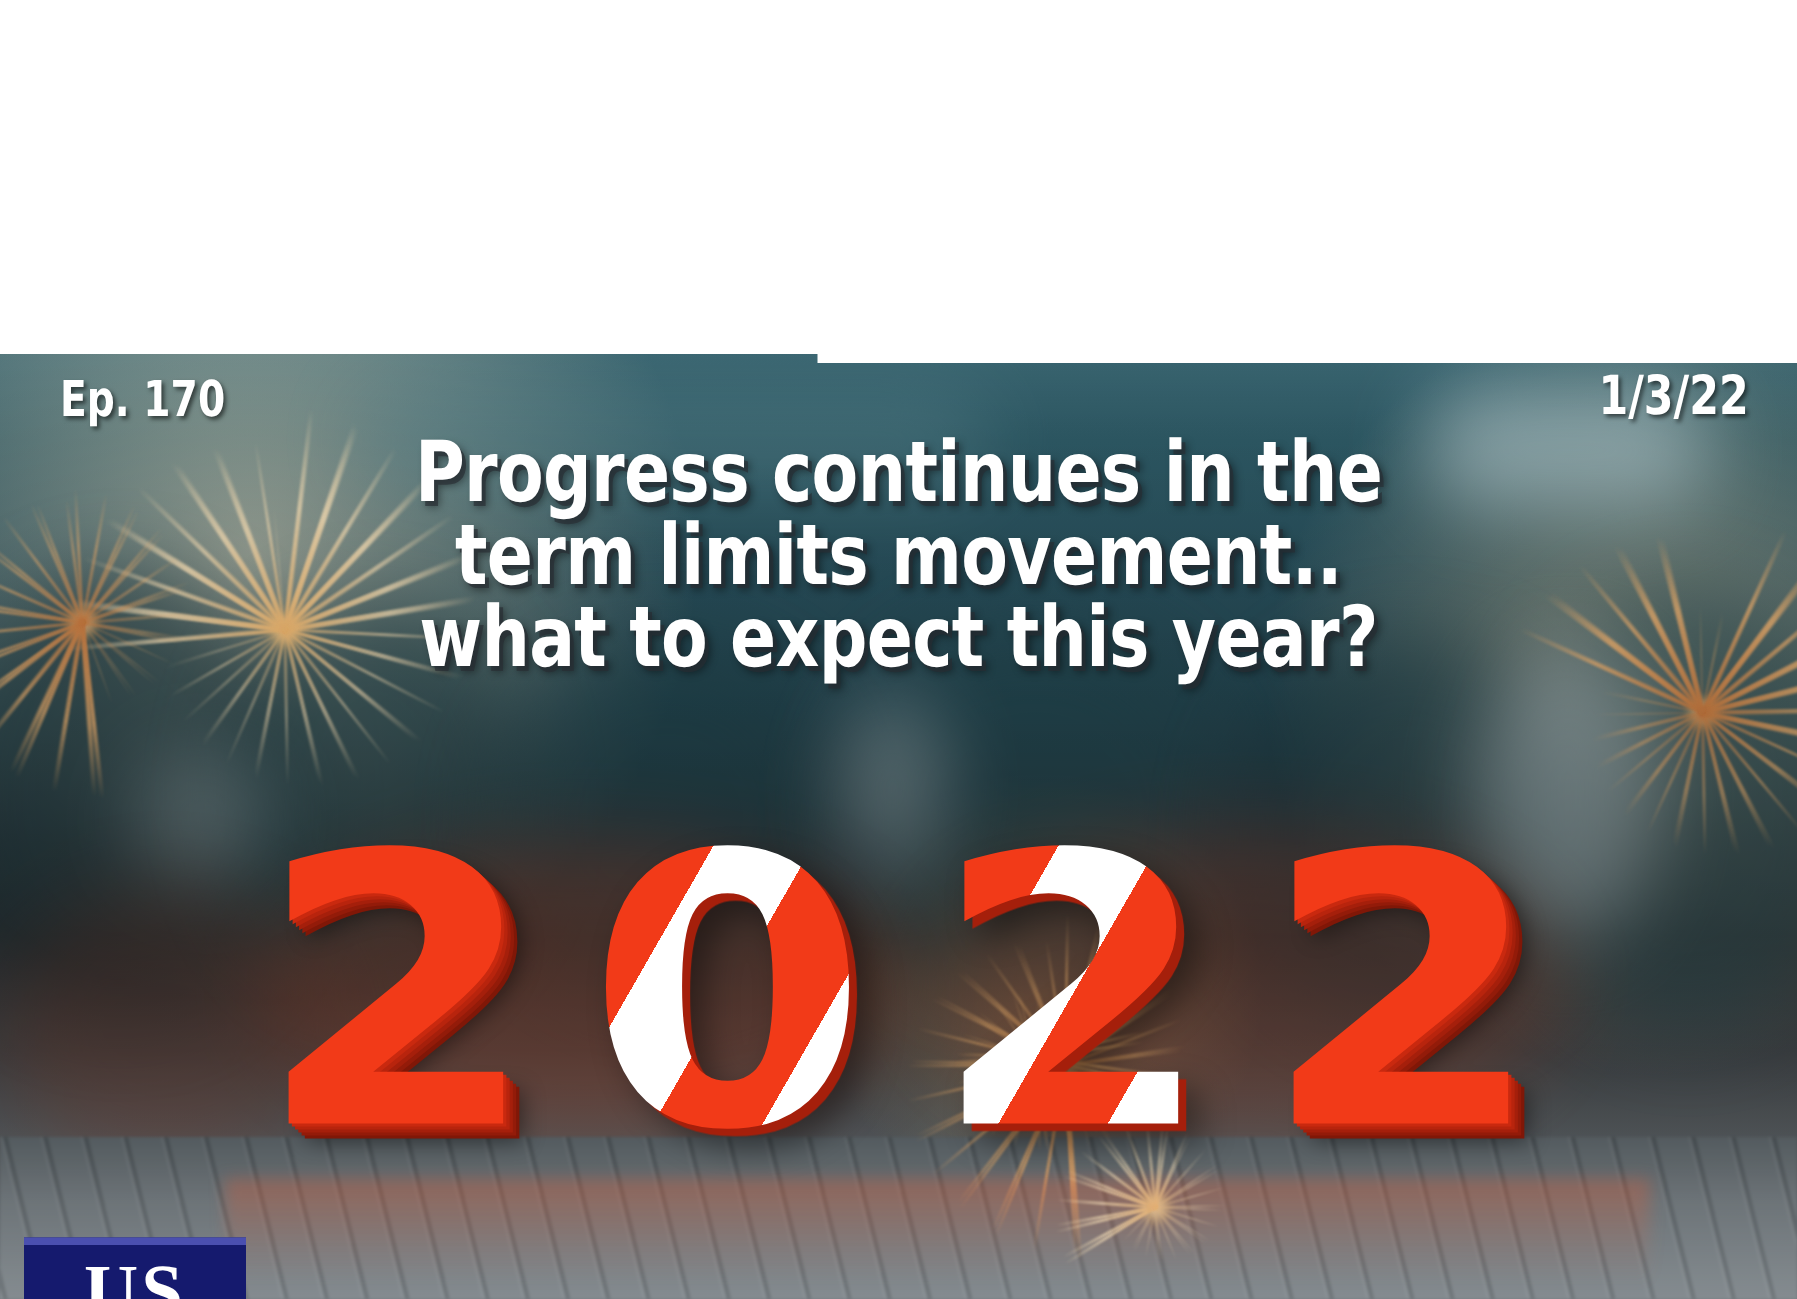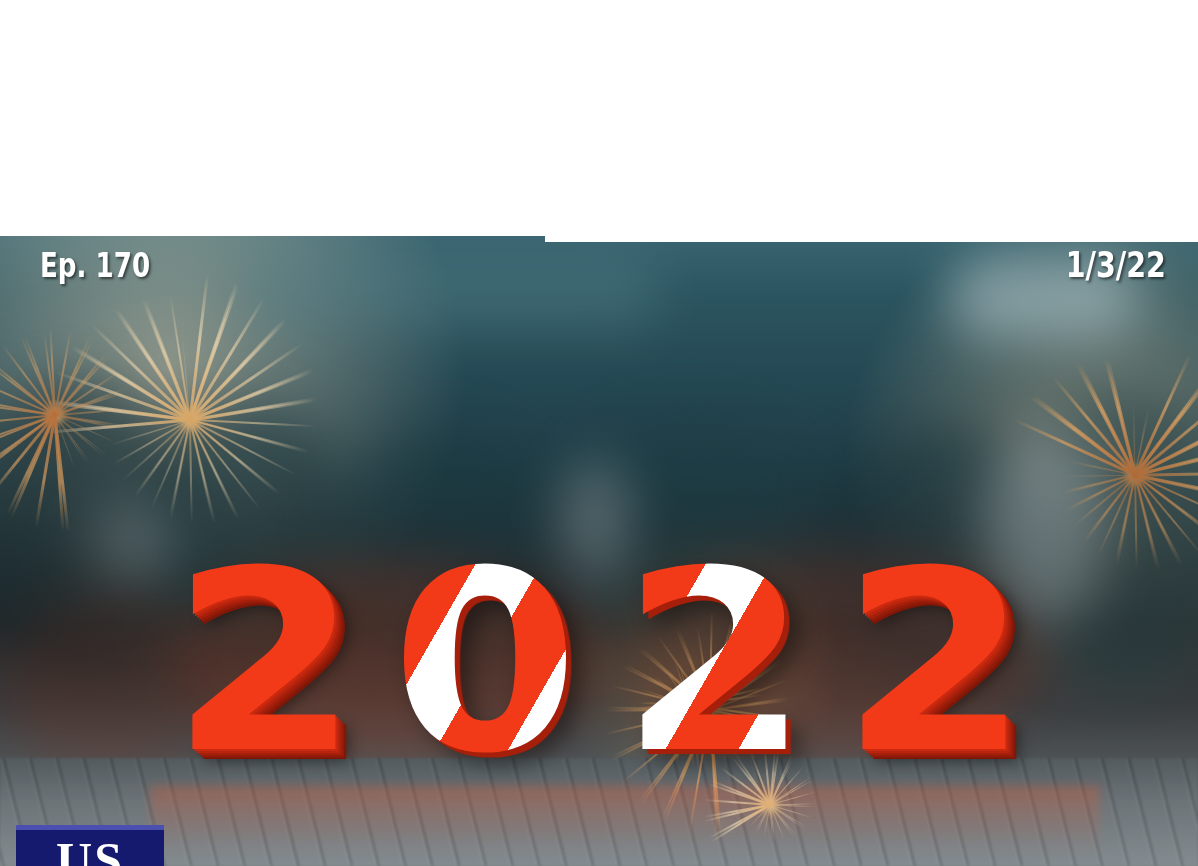--- a/index.html
+++ b/index.html
@@ -477,20 +477,25 @@
         <i style="height: 40.625%; width: 1.68px; opacity: 0.8; transform: translate(-50%, -100%) rotate(321.647deg);"></i>
         <i style="height: 39.8%; width: 1.65px; opacity: 0.78; transform: translate(-50%, -100%) rotate(325.235deg);"></i>
         <i style="height: 38.975%; width: 1.61px; opacity: 0.76; transform: translate(-50%, -100%) rotate(339.824deg);"></i>
         <i style="height: 38.15%; width: 1.58px; opacity: 0.75; transform: translate(-50%, -100%) rotate(354.412deg);"></i>
       </div>
   </div>
 
   <div id="ep-number">Ep. 170</div>
   <div id="issue-date">1/3/22</div>
 
+  <div id="headline">
+    <span class="hl-line">Progress continues in the</span>
+    <span class="hl-line">term limits movement..</span>
+    <span class="hl-line">what to expect this year?</span>
+  </div>
 
 
   <div id="ustl-badge">
     <div id="ustl-text">US</div>
   </div>
 
   <div id="masthead"></div>
   <div id="masthead-step"></div>
 
   <div id="logo-mark">

